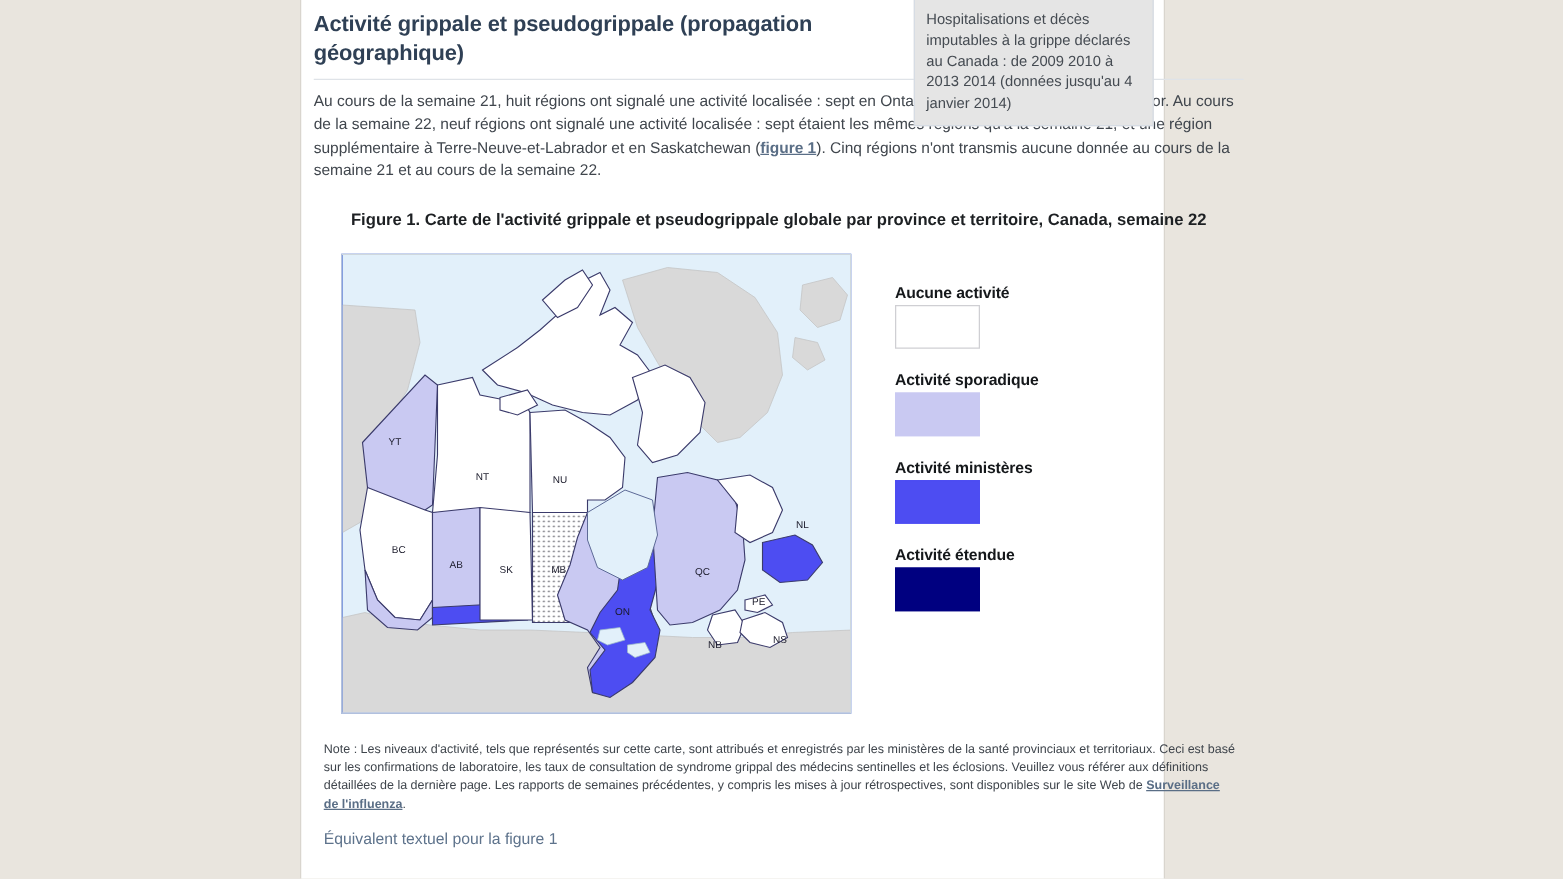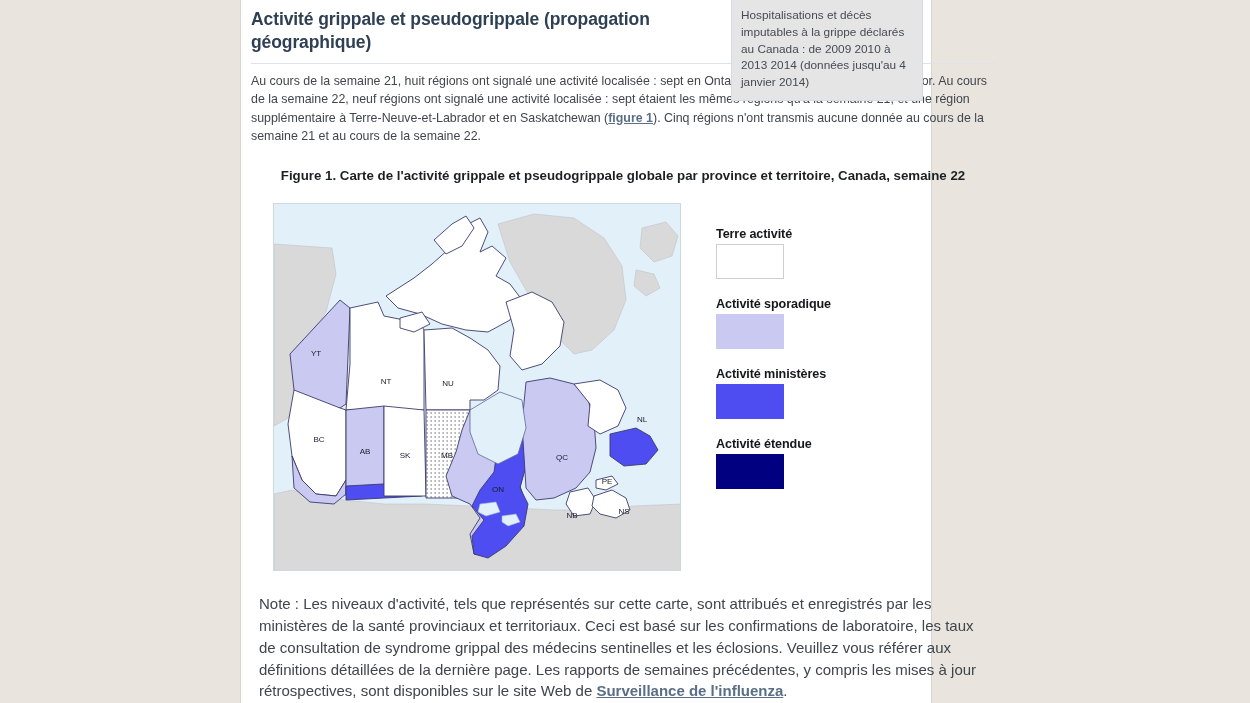--- a/index.html
+++ b/index.html
@@ -128,21 +128,21 @@
     background-size: 4px 4px;
     border-color: #cfcfd3;
   }
   .swatch.noactivity { background: #ffffff; border-color: #cfcfd3; }
   .swatch.sporadic   { background: #c9c9f2; border-color: #c9c9f2; }
   .swatch.localised  { background: #4d4df2; border-color: #4d4df2; }
   .swatch.widespread { background: #000080; border-color: #000080; }
 
   
   .note {
-    font-size: 15px;
+    font-size: 10px;
     line-height: 1.45;
     color: #3f454c;
     width: 730px;
     margin: 20px 0 12px 8px;
   }
   .equiv-link {
     display: block;
     margin: 13px 0 0 8px;
     font-size: 12.6px;
     color: #5e738c;
@@ -256,21 +256,21 @@
               <text x="333" y="280">PE</text>
               <text x="368" y="218">NL</text>
             </g>
           </svg>
         </div>
 
         <div class="legend">
 
 
           <div class="legend-item">
-            <div class="legend-label">Terre activité</div>
+            <div class="legend-label">Aucune activité</div>
             <div class="swatch noactivity"></div>
           </div>
 
           <div class="legend-item">
             <div class="legend-label">Activité sporadique</div>
             <div class="swatch sporadic"></div>
           </div>
 
           <div class="legend-item">
             <div class="legend-label">Activité ministères</div>

